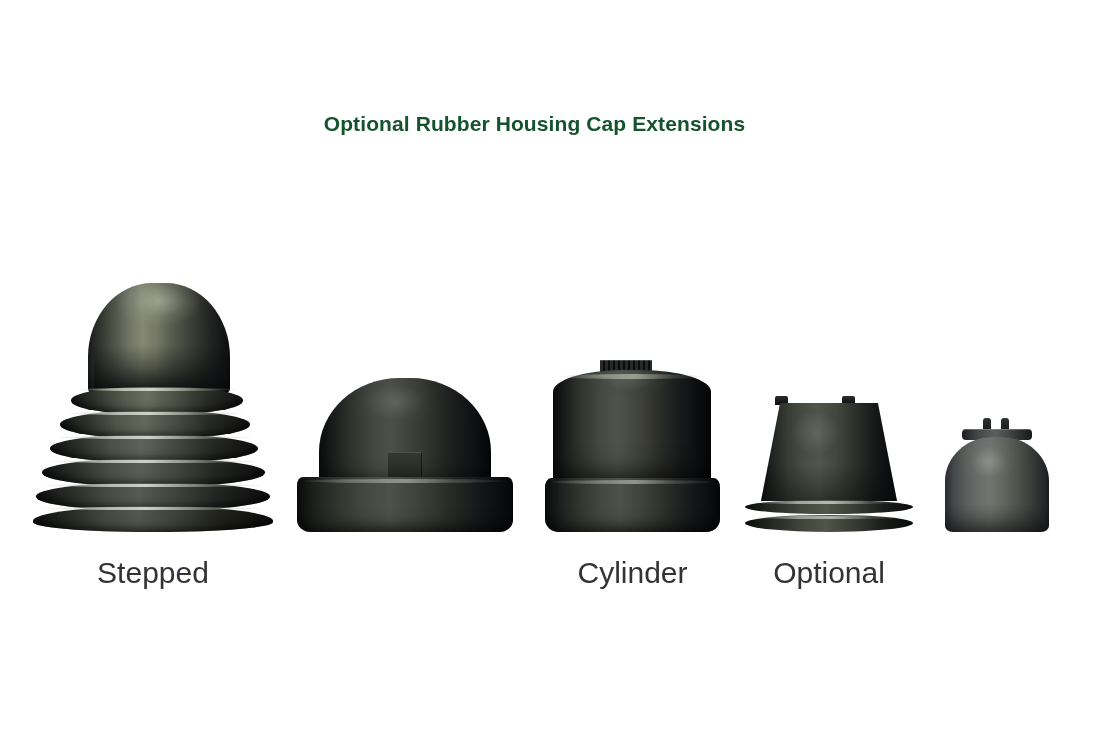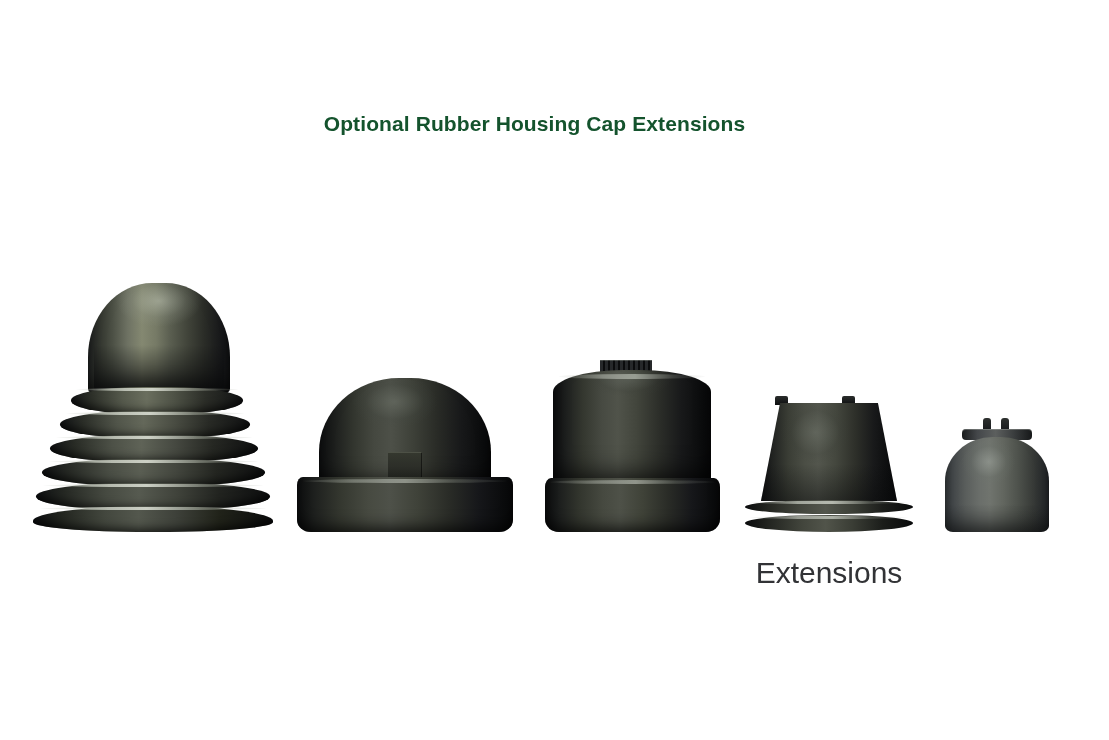--- a/index.html
+++ b/index.html
@@ -276,41 +276,43 @@
 
     <div class="figure" id="fig-stepped">
       <div class="part st-dome"></div>
       <div class="part ring st-r1"></div>
       <div class="part ring st-r2"></div>
       <div class="part ring st-r3"></div>
       <div class="part ring st-r4"></div>
       <div class="part ring st-r5"></div>
       <div class="part ring st-r6"></div>
     </div>
+    <div class="label" style="left:33px; width:240px;">Stepped</div>
 
     <div class="figure" id="fig-dome">
       <div class="part dm-body"></div>
       <div class="part dm-tab"></div>
       <div class="part dm-base"></div>
     </div>
 
     <div class="figure" id="fig-cylinder">
       <div class="part cy-nub"></div>
       <div class="part cy-body"></div>
       <div class="part cy-base"></div>
     </div>
+    <div class="label" style="left:545px; width:175px;">Cylinder</div>
 
     <div class="figure" id="fig-extension">
       <div class="part ex-nub-l"></div>
       <div class="part ex-nub-r"></div>
       <div class="part ex-cone"></div>
       <div class="part ex-f1"></div>
       <div class="part ex-f2"></div>
     </div>
-    <div class="label" style="left:745px; width:168px;">Extensions</div>
+    <div class="label" style="left:745px; width:168px;">Optional</div>
 
     <div class="figure" id="fig-mini">
       <div class="part mn-nub-l"></div>
       <div class="part mn-nub-r"></div>
       <div class="part mn-plate"></div>
       <div class="part mn-body"></div>
     </div>
 
   </div>
 </div>

